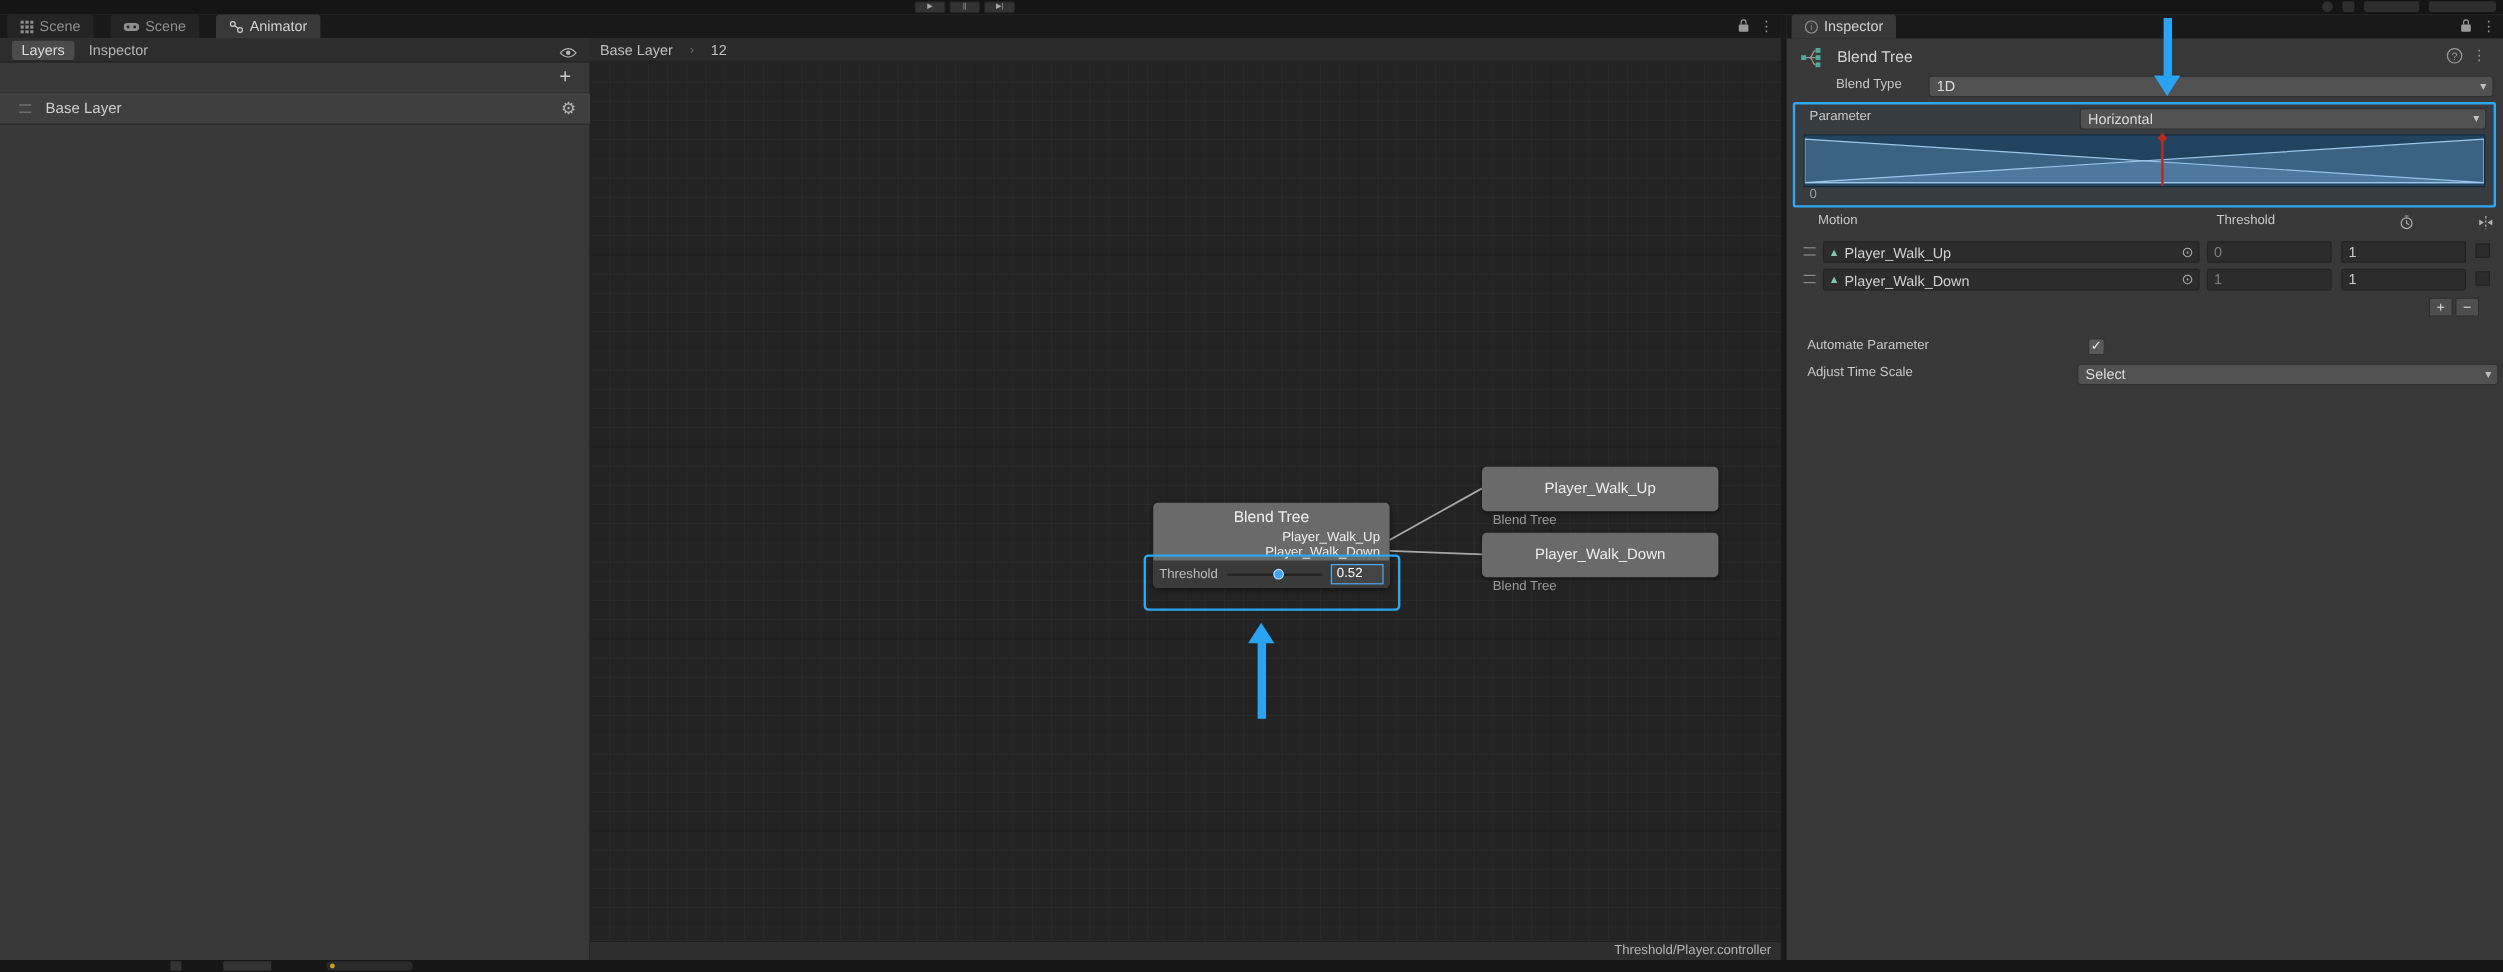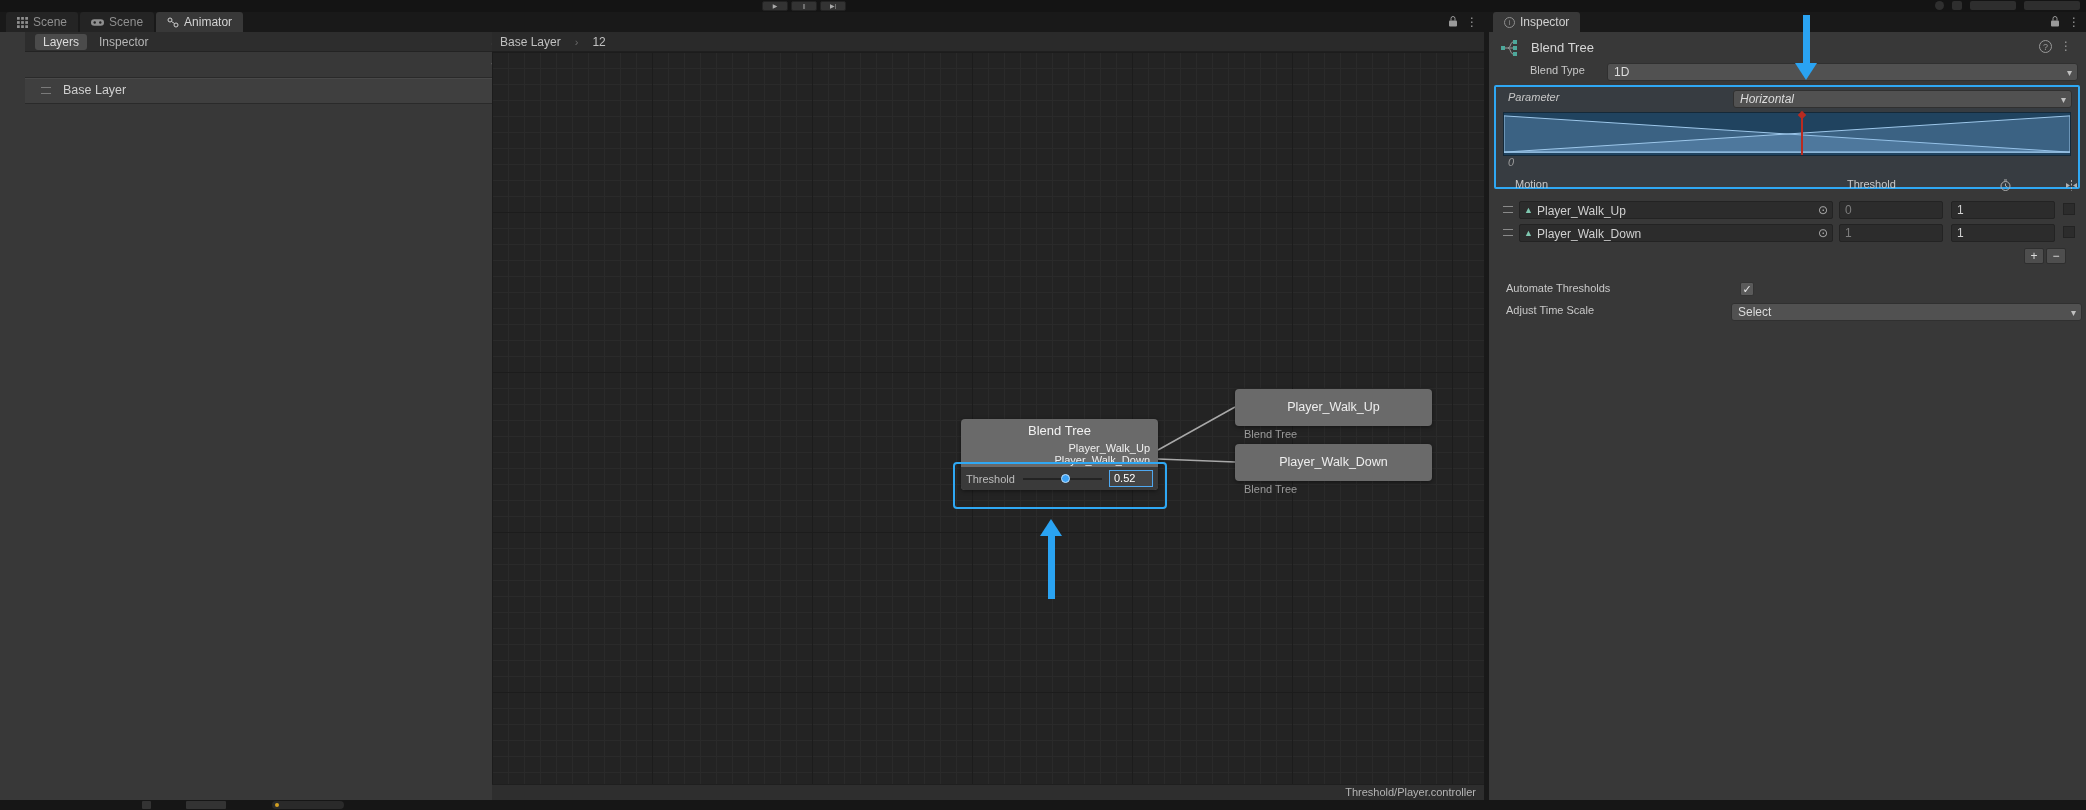--- a/index.html
+++ b/index.html
@@ -10,30 +10,30 @@
   
   .topbar { position:absolute; left:0; top:0; width:2086px; height:12px; background:#141414; }
   .transport { position:absolute; left:762px; top:1px; display:flex; gap:3px; }
   .tbtn { width:26px; height:10px; background:#333; border:1px solid #222; border-radius:2px; color:#aaa; font-size:6px; line-height:7px; text-align:center; font-family:inherit; }
   .topright { position:absolute; right:6px; top:1px; display:flex; gap:8px; align-items:center; }
   .tr-circle { width:9px; height:9px; border-radius:50%; background:#2f2f2f; }
   .tr-pill { height:9px; border-radius:2px; background:#2e2e2e; }
   .tr-sq { width:10px; height:9px; background:#2e2e2e; border-radius:2px; }
 
   
-  .tabbar { position:absolute; background:#191919; height:20px; display:flex; align-items:flex-start; padding-left:6px; }
+  .tabbar { position:absolute; background:#191919; height:20px; display:flex; align-items:flex-start; padding-left:6px;gap:12px; }
   .tabbar-anim { left:0; top:12px; width:1484px; }
   .tab { display:inline-flex; align-items:center; gap:5px; height:20px; padding:0 11px; font-size:12px; color:#8f8f8f; background:#242424; margin-right:2px; border-radius:3px 3px 0 0; white-space:nowrap; }
   .tab.active { background:#383838; color:#d2d2d2; }
   .tab svg { display:block; }
   .bar-icons { position:absolute; right:6px; top:3px; display:flex; gap:8px; align-items:center; color:#9a9a9a; }
   .kebab { font-size:12px; line-height:12px; color:#9a9a9a; }
 
   
-  .left-panel { position:absolute; left:0; top:32px; width:492px; height:768px; background:#383838; border-right:1px solid #232323;margin-left:25px; }
+  .left-panel { position:absolute; left:0; top:32px; width:492px; height:768px; background:#383838; border-right:1px solid #232323; }
   .subtabs { position:relative; height:20px; background:#2d2d2d; border-bottom:1px solid #232323; display:flex; align-items:center; padding-left:10px; gap:4px; }
   .seg { font-size:12px; color:#b5b5b5; padding:1px 8px; border-radius:3px; background:transparent; border:none; font-family:inherit; }
   .seg.active { background:#4b4b4b; color:#dcdcdc; }
   .eye { position:absolute; right:10px; top:5px; }
   .addrow { position:relative; height:26px; border-bottom:1px solid #2a2a2a; }
   .plusbtn { position:absolute; right:8px; top:1px; width:24px; height:22px; background:transparent; border:none; color:#c8c8c8; font-size:17px; line-height:22px; text-align:center; font-family:inherit; }
   .layer-item { position:absolute; left:0; top:46px; width:492px; height:26px; background:#3f3f3f; border-top:1px solid #494949; border-bottom:1px solid #2a2a2a; }
   .layer-handle { position:absolute; left:16px; top:8px; width:10px; height:7px; border-top:1px solid #7a7a7a; border-bottom:1px solid #7a7a7a; }
   .layer-label { position:absolute; left:38px; top:4px; font-size:12.5px; color:#cfcfcf; }
   .layer-gear { position:absolute; right:12px; top:3px; font-size:14px; color:#b4b4b4; }
@@ -83,21 +83,21 @@
   .circle-i { display:inline-flex; width:11px; height:11px; border-radius:50%; border:1px solid #8f8f8f; color:#8f8f8f; font-size:8px; align-items:center; justify-content:center; }
   .insp-header { position:absolute; left:0; top:24px; width:100%; height:26px; }
   .bt-icon { position:absolute; left:10px; top:2px; }
   .insp-title { position:absolute; left:42px; top:4px; font-size:13px; color:#d6d6d6; }
   .help-circle { position:absolute; right:34px; top:4px; width:13px; height:13px; border-radius:50%; border:1px solid #9a9a9a; color:#9a9a9a; font-size:9px; text-align:center; line-height:12px; }
   .insp-kebab { position:absolute; right:14px; top:4px; }
   .label { font-size:11px; color:#c8c8c8; }
   .dropdown { position:absolute; height:18px; background:#515151; border:1px solid #303030; border-radius:3px; font-size:12px; color:#dcdcdc; line-height:16px; padding-left:6px; }
   .dd-arrow { position:absolute; right:5px; top:1px; font-size:10px; color:#c0c0c0; }
   .row-blendtype { position:absolute; left:0; top:51px; width:100%; height:18px; }
-  .hl-box { position:absolute; left:5px; top:73px; width:586px; height:104px; border:2px solid #2fa8f4; border-radius:2px; background:rgba(47,140,230,0.05);font-style:italic; }
+  .hl-box { position:absolute; left:5px; top:73px; width:586px; height:88px; border:2px solid #2fa8f4; border-radius:2px; background:rgba(47,140,230,0.05); }
   .row-param { position:absolute; left:0; top:3px; width:100%; height:18px; }
   .blendgraph { position:absolute; left:7px; top:25px; right:7px; height:44px; background:#20435f; border:1px solid #152938; }
   .blendgraph svg { position:absolute; left:0; top:0; width:100%; height:100%; }
   .redline { position:absolute; left:52.5%; top:0; bottom:0; width:2px; background:#b92b20; }
   .redline:after { content:""; position:absolute; left:-2px; top:-1px; width:6px; height:6px; background:#b92b20; transform:rotate(45deg); }
   .graph-zero { position:absolute; left:12px; top:69px; font-size:11px; color:#9a9a9a; }
   .motion-header { position:absolute; left:0; top:165px; width:100%; height:20px; }
   .m-row { position:absolute; left:0; width:100%; height:20px; }
   .m-handle { position:absolute; left:14px; top:6px; width:10px; height:7px; border-top:1px solid #8a8a8a; border-bottom:1px solid #8a8a8a; }
   .obj-field { position:absolute; left:30px; top:1px; width:314px; height:18px; background:#2c2c2c; border:1px solid #232323; border-radius:2px; }
@@ -347,21 +347,21 @@
       <span class="num-field f-speed">1</span>
       <span class="mirror-cb"></span>
     </div>
 
     <div class="mini-btns">
       <button class="mini-btn">+</button>
       <button class="mini-btn">−</button>
     </div>
 
     <div class="row-automate">
-      <span class="label" style="position:absolute;left:17px;top:0">Automate Thresholds</span>
+      <span class="label" style="position:absolute;left:17px;top:0">Automate Parameter</span>
       <span class="checkbox">✓</span>
     </div>
 
     <div class="row-timescale">
       <span class="label" style="position:absolute;left:17px;top:1px">Adjust Time Scale</span>
       <span class="dropdown" style="left:242px;right:4px">
         <span>Select</span>
         <span class="dd-arrow">▾</span>
       </span>
     </div>

